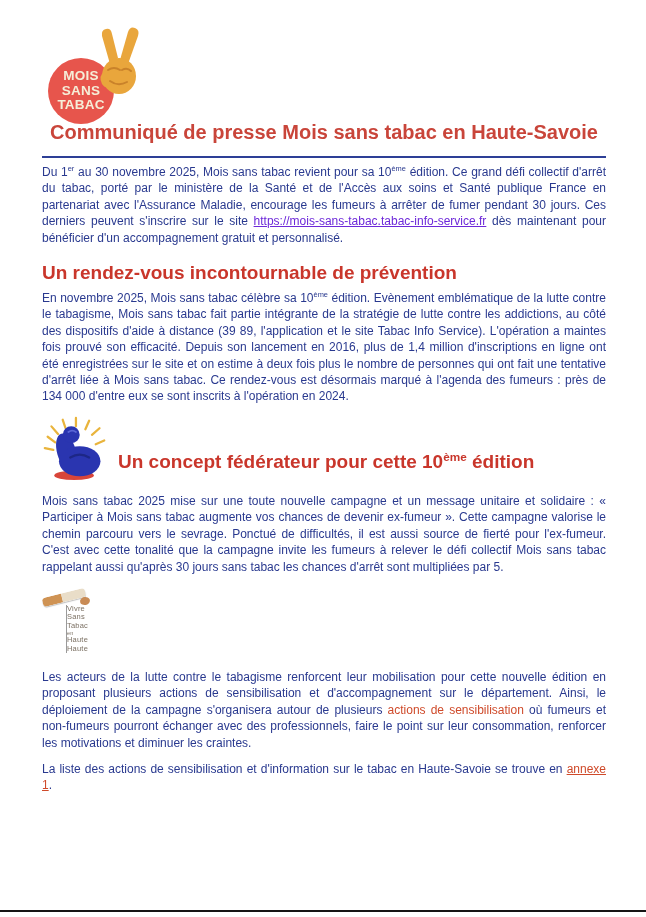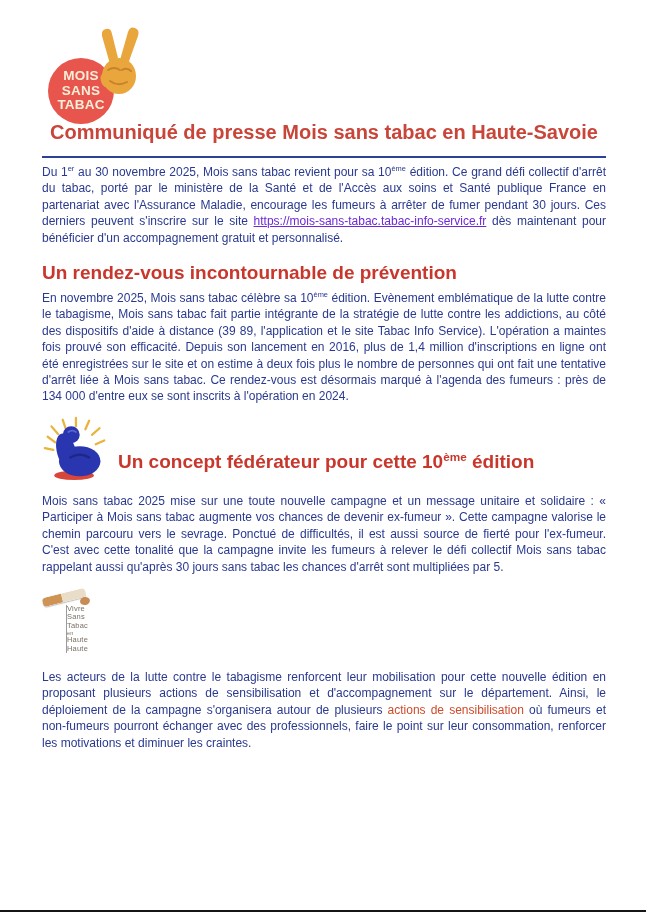--- a/index.html
+++ b/index.html
@@ -168,17 +168,18 @@
           <div>Sans</div>
           <div>Tabac</div>
           <div class="tiny">en</div>
           <div>Haute</div>
           <div>Haute</div>
         </div>
       </div>
     </div>
     <p class="body-text spaced"><span>Les acteurs de la lutte contre le tabagisme renforcent leur mobilisation pour cette nouvelle édition en proposant plusieurs actions de sensibilisation et d'accompagnement sur le département. Ainsi, le déploiement de la campagne s'organisera autour de plusieurs </span><span class="highlight-orange">actions de sensibilisation</span><span> où fumeurs et non-fumeurs pourront échanger avec des professionnels, faire le point sur leur consommation, renforcer les motivations et diminuer les craintes.</span></p>
 
+    <p class="body-text spaced"><span>La liste des actions de sensibilisation et d'information sur le tabac en Haute-Savoie se trouve en </span><a class="annexe-link">annexe 1</a><span>.</span></p>
 
   </div>
 
   <div class="bottom-edge"></div>
 </div>
 
 </body></html>

